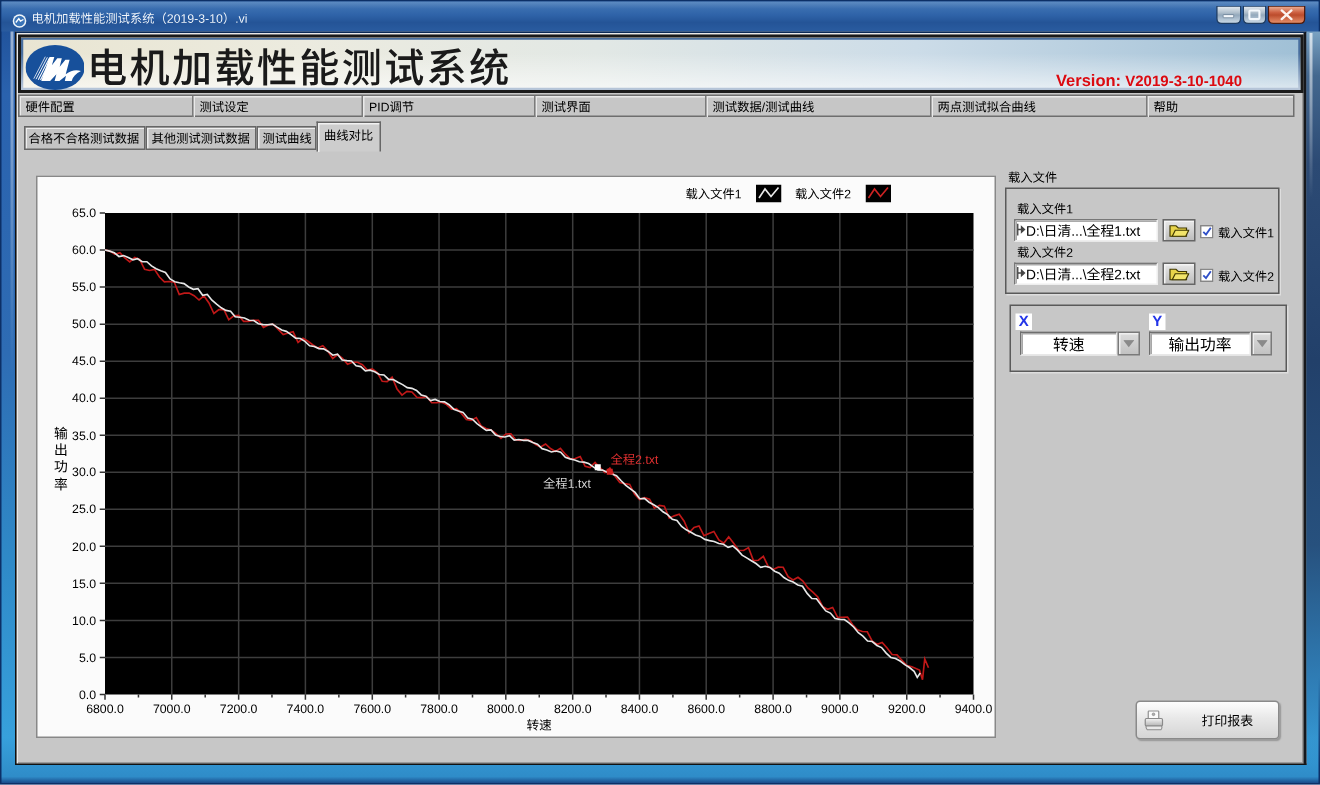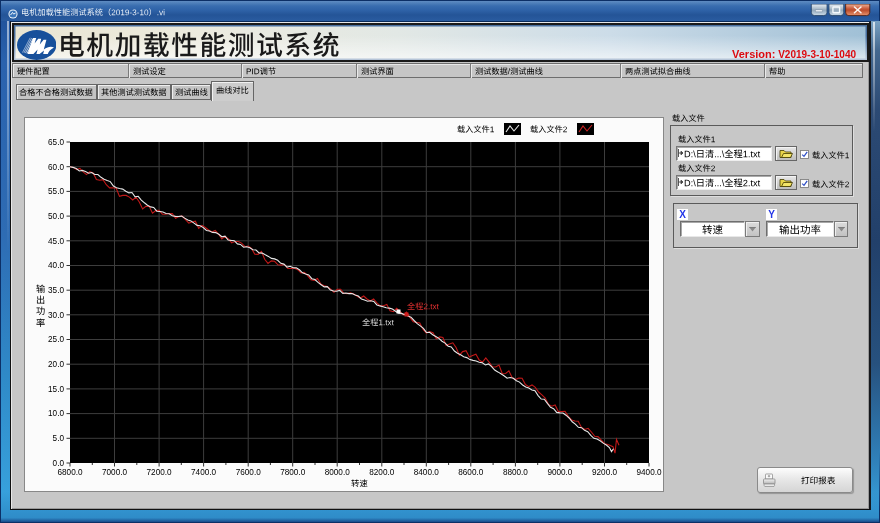--- a/index.html
+++ b/index.html
@@ -172,21 +172,21 @@
       <use href="#nm52a0" x="2111.9402985074626"></use>
       <use href="#nm8f7d" x="3167.9104477611936"></use>
       <use href="#nm6027" x="4223.880597014925"></use>
       <use href="#nm80fd" x="5279.850746268657"></use>
       <use href="#nm6d4b" x="6335.820895522388"></use>
       <use href="#nm8bd5" x="7391.79104477612"></use>
       <use href="#nm7cfb" x="8447.76119402985"></use>
       <use href="#nm7edf" x="9503.731343283582"></use>
     </g>
   </svg>
-<div class="abs" style="left:732px;top:47.5px;white-space:nowrap;font-weight:bold;color:#dc0a10;font-size:10px"><span style="font-size:11px">Version:</span> V2019-3-10-1040</div>
+<div class="abs" style="left:704px;top:47.5px;white-space:nowrap;font-weight:bold;color:#dc0a10;font-size:10px"><span style="font-size:11px">Version:</span> V2019-3-10-1040</div>
 <div class="abs" style="left:12px;top:63px;width:851px;height:15px;background:#c6c6c6;border:1px solid #6e6e6e;box-shadow:inset 1px 1px 0 #e9e9e9"></div>
 <svg style="position:absolute;left:17.0px;top:66.3px;overflow:visible" width="32.8" height="10.7">
     <g fill="#000" transform="translate(0,8.20) scale(0.008200,-0.008200)">
       <use href="#nr786c" x="0"></use>
       <use href="#nr4ef6" x="1000.0"></use>
       <use href="#nr914d" x="2000.0"></use>
       <use href="#nr7f6e" x="3000.0"></use>
     </g>
   </svg>
 <div class="abs" style="left:127.5px;top:63.5px;width:1px;height:14px;background:#7a7a7a;box-shadow:1px 0 0 #e9e9e9"></div>

